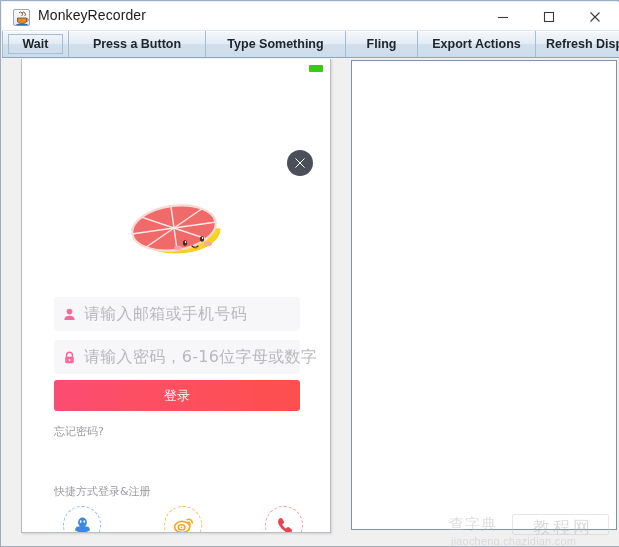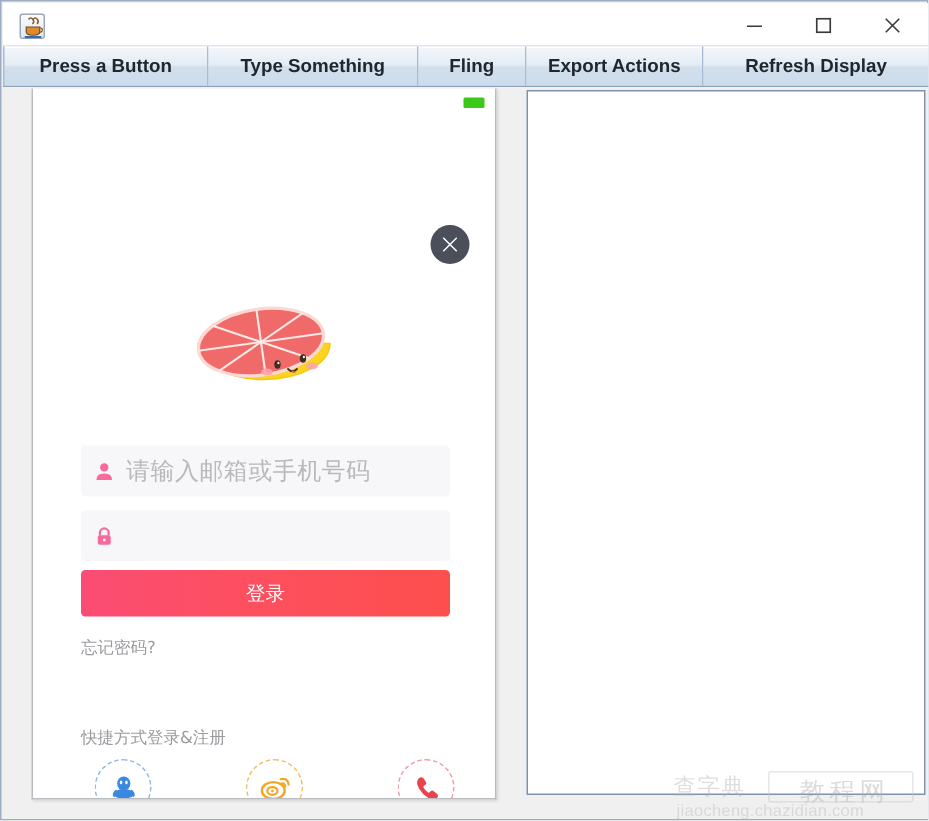--- a/index.html
+++ b/index.html
@@ -291,40 +291,45 @@
   <div id="titlebar">
     <div id="app-icon">
       <svg width="15" height="17" viewBox="0 0 15 17">
         <path d="M4 3 q1.5 -2 3 0 q1.2 1.7 -.4 3" fill="none" stroke="#8a5a2a" stroke-width="1"></path>
         <path d="M7 3 q1.5 -2 3 0 q1.2 1.7 -.4 3" fill="none" stroke="#8a5a2a" stroke-width="1"></path>
         <path d="M2.5 8 h9 v3 q0 2.5 -4.5 2.5 T2.5 11 z" fill="#e08a2e" stroke="#7a4a16" stroke-width=".8"></path>
         <path d="M11.5 8.5 q2.2 .3 1.6 2 q-.4 1 -1.8 1.1" fill="none" stroke="#7a4a16" stroke-width=".8"></path>
         <rect x="1.5" y="14" width="11" height="1.4" fill="#2b6fb3"></rect>
       </svg>
     </div>
+    <div id="app-title">MonkeyRecorder</div>
 
     <button class="win-btn" id="btn-min">
       <svg width="12" height="12" viewBox="0 0 12 12">
           <line x1="1" y1="6.5" x2="11" y2="6.5" stroke="#3a3a3a" stroke-width="1.1"></line>
         </svg>
     </button>
     <button class="win-btn" id="btn-max">
       <svg width="12" height="12" viewBox="0 0 12 12">
           <rect x="1.5" y="1.5" width="9" height="9" fill="none" stroke="#3a3a3a" stroke-width="1.1"></rect>
         </svg>
     </button>
     <button class="win-btn" id="btn-close">
       <svg width="12" height="12" viewBox="0 0 12 12">
         <line x1="1.5" y1="1.5" x2="10.5" y2="10.5" stroke="#3a3a3a" stroke-width="1.1"></line>
         <line x1="10.5" y1="1.5" x2="1.5" y2="10.5" stroke="#3a3a3a" stroke-width="1.1"></line>
       </svg>
     </button>
   </div>
 
   <div id="toolbar">
+    <button class="tb-btn" id="tb-wait">
+      <span class="focus-ring"></span>
+      <span>Wait</span>
+    </button>
     <button class="tb-btn" id="tb-press">
       <span>Press a Button</span>
     </button>
     <button class="tb-btn" id="tb-type">
       <span>Type Something</span>
     </button>
     <button class="tb-btn" id="tb-fling">
       <span>Fling</span>
     </button>
     <button class="tb-btn" id="tb-export">
@@ -391,20 +396,21 @@
       </div>
 
       <div class="field" id="field-password">
         <span class="field-icon">
           <svg width="13" height="13" viewBox="0 0 13 13">
             <path d="M3.6 6 V4.2 a2.9 2.9 0 0 1 5.8 0 V6" fill="none" stroke="#f86a9b" stroke-width="1.5"></path>
             <rect x="2.2" y="5.8" width="8.6" height="6.4" rx="1.4" fill="#f86a9b"></rect>
             <circle cx="6.5" cy="9" r="1" fill="#fdeef3"></circle>
           </svg>
         </span>
+        <span class="field-text">请输入密码，6-16位字母或数字</span>
       </div>
 
       <button id="login-button">登录</button>
 
       <div id="forgot-link">忘记密码?</div>
 
       <div id="quick-label">快捷方式登录&amp;注册</div>
 
       <div id="social-row">
 

